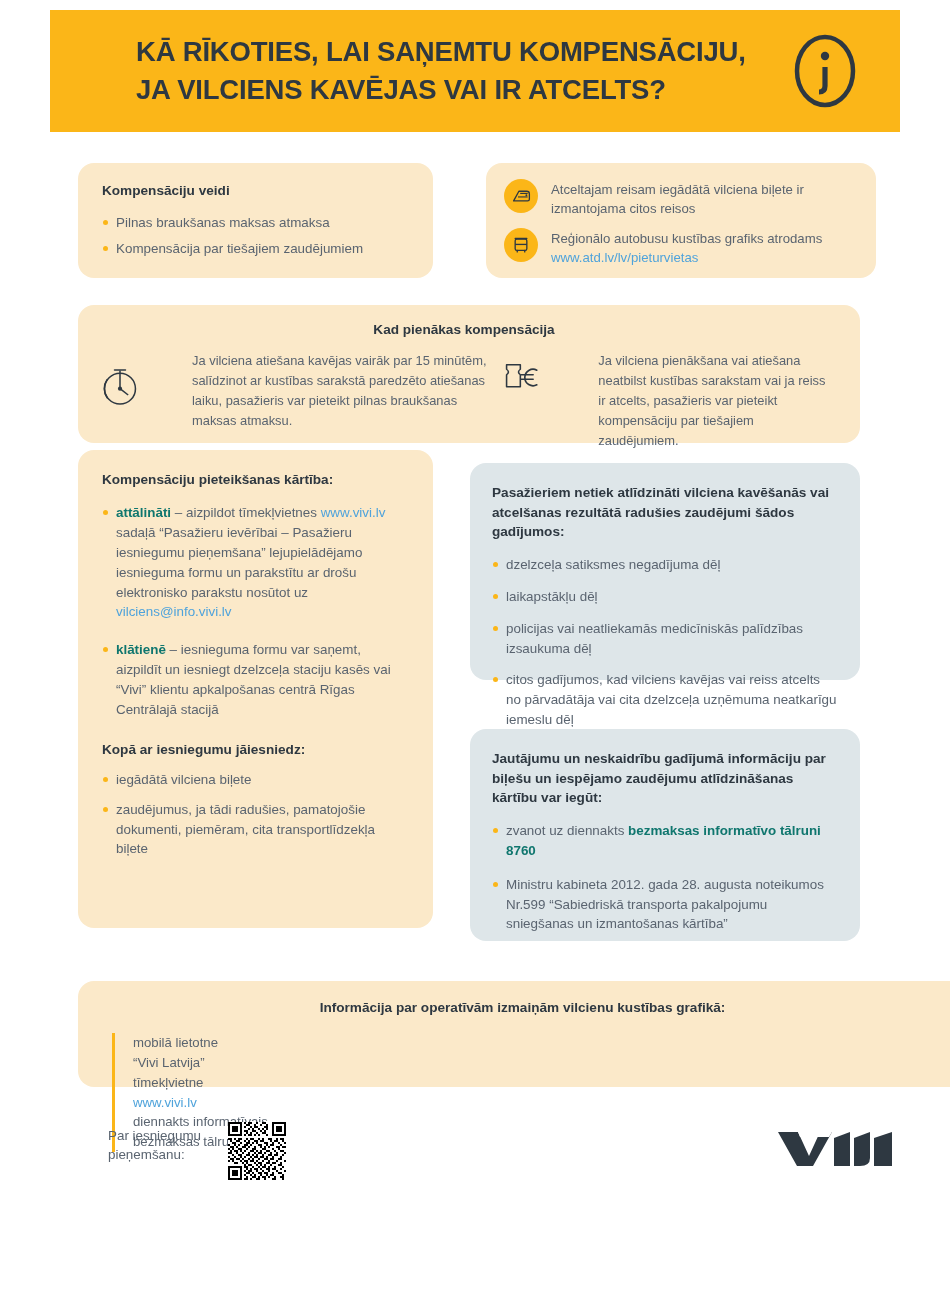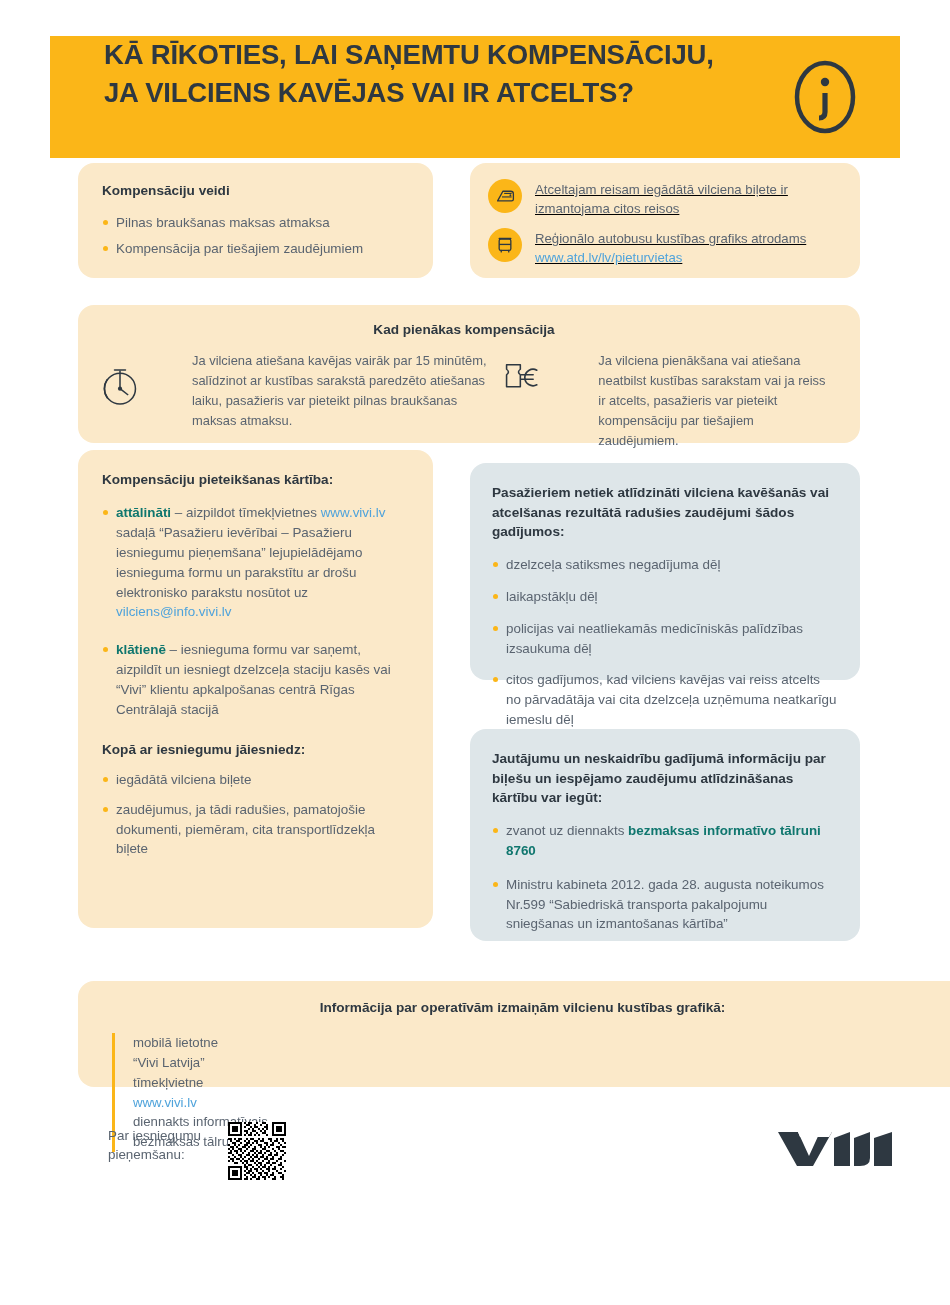--- a/index.html
+++ b/index.html
@@ -13,25 +13,26 @@
     position: relative;
     width: 950px;
     height: 1305px;
     background: #ffffff;
     overflow: hidden;
   }
 
   
   .header-band {
     position: absolute;
-    left: 50px; top: 36px;
+    left: 50px; top: 10px;
     width: 850px; height: 122px;
     background: #FBB618;
     display: flex;
-    padding-left: 54px;
+    align-items: center;
+    padding-left: 86px;
   }
   .header-title {
     color: #2E3841;
     font-size: 27.5px;
     font-weight: bold;
     line-height: 1.38;
     letter-spacing: -0.2px;
     white-space: pre-line;
     text-transform: uppercase;
   }
@@ -77,21 +78,21 @@
     border-radius: 50%;
     background: #FBB618;
   }
   ul.bul.tight > li { margin-bottom: 6px; }
 
   
   #box-types { left: 78px; top: 163px; width: 355px; height: 115px; padding: 18px 24px 4px 24px; }
   #box-types .card-title { margin-bottom: 13px; }
 
   
-  #box-transport { left: 470px; top: 163px; width: 390px; height: 115px; padding: 16px 18px 8px 18px; text-decoration: underline; }
+  #box-transport { left: 486px; top: 163px; width: 390px; height: 115px; padding: 16px 18px 8px 18px; }
   .tr-row { display: flex; align-items: flex-start; margin-bottom: 10px; }
   .tr-ico {
     flex: 0 0 auto;
     width: 34px; height: 34px;
     border-radius: 50%;
     background: #FBB618;
     display: flex; align-items: center; justify-content: center;
     margin-right: 13px;
   }
   .tr-txt { font-size: 13.2px; line-height: 1.42; color: #5A6470; padding-top: 2px; }

